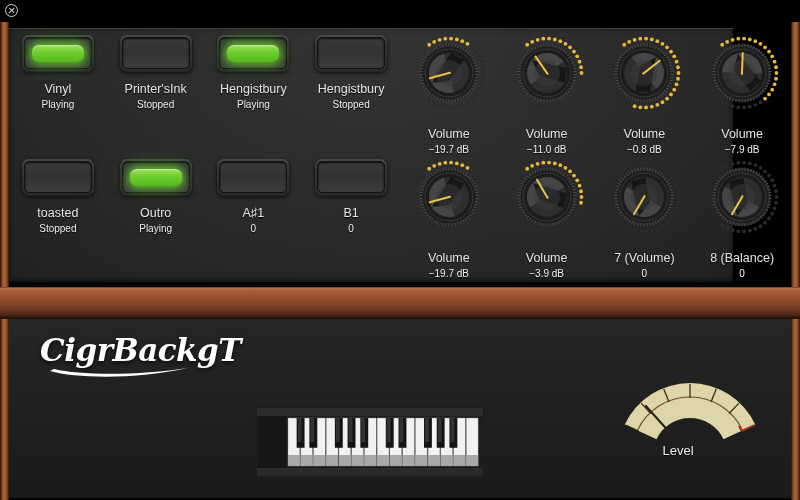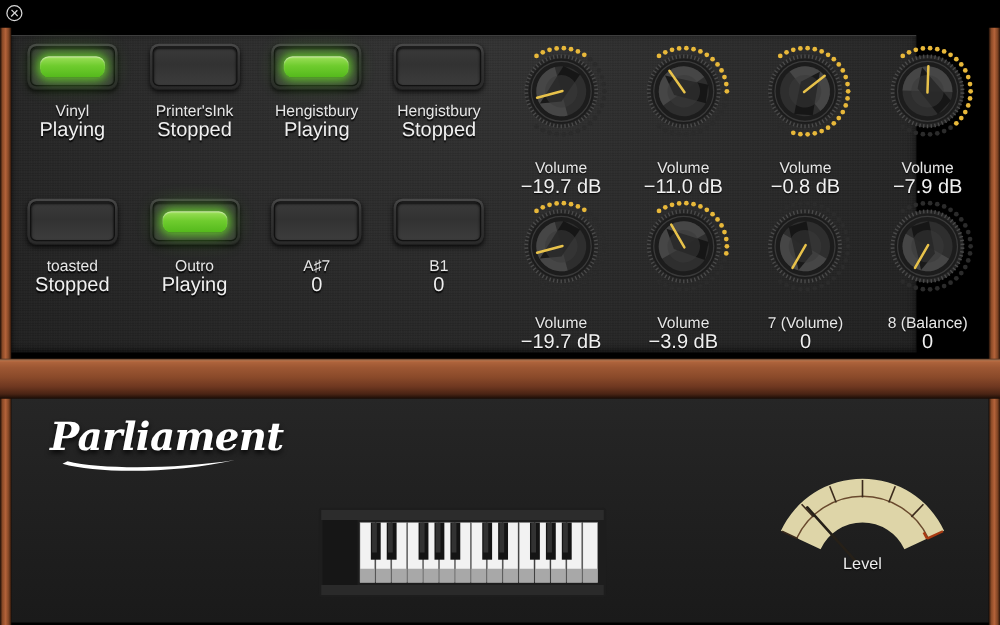--- a/index.html
+++ b/index.html
@@ -136,21 +136,21 @@
     margin-top: 11px;
     color: #e6e6e6;
     font-size: 12.5px;
     line-height: 15px;
     text-align: center;
     white-space: nowrap;
     text-shadow: 0 1px 1px rgba(0,0,0,0.9);
   }
   .cap-value {
     color: #f0f0f0;
-    font-size: 16px;
+    font-size: 10px;
     line-height: 15px;
     text-align: center;
     white-space: nowrap;
     text-shadow: 0 1px 1px rgba(0,0,0,0.9);
   }
 
   
   .knob-wrap {
     width: 76px; height: 76px;
     position: relative;
@@ -186,21 +186,21 @@
     z-index: 14;
   }
 
   
   .vu {
     position: absolute; left: 600px; top: 355px;
     width: 180px; height: 95px;
     z-index: 14;
   }
   .vu-text {
-    position: absolute; left: 600px; top: 443px;
+    position: absolute; left: 588px; top: 443px;
     width: 180px;
     text-align: center;
     color: #ededed;
     font-size: 13px;
     line-height: 16px;
     z-index: 14;
     text-shadow: 0 1px 1px rgba(0,0,0,0.9);
   }
 </style>
 </head>
@@ -686,21 +686,21 @@
           </div>
           <div class="cap-label">Outro</div>
           <div class="cap-value">Playing</div>
         </div>
         <div class="cell">
           <div class="btn-shell">
             <div class="btn-face">
               <div class="btn-lamp"></div>
             </div>
           </div>
-          <div class="cap-label">A♯7</div>
+          <div class="cap-label">A♯1</div>
           <div class="cap-value">0</div>
         </div>
         <div class="cell">
           <div class="btn-shell">
             <div class="btn-face">
               <div class="btn-lamp"></div>
             </div>
           </div>
           <div class="cap-label">B1</div>
           <div class="cap-value">0</div>
@@ -1115,21 +1115,21 @@
             </svg>
           </div>
           <div class="cap-label knob-cap-label">8 (Balance)</div>
           <div class="cap-value">0</div>
         </div>
       </div>
   </div>
 
   <div class="panel-bottom"></div>
 
-  <div class="logo">Parliament</div>
+  <div class="logo">CigrBackgT</div>
   <svg class="logo-swash" viewBox="0 0 142 13">
     <path d="M2 4 C30 12, 92 12, 140 1 C96 8, 34 9, 6 2 Z" fill="#ffffff"></path>
   </svg>
 
   <svg class="keyboard" viewBox="0 0 230 72">
       <rect x="0" y="0" width="230" height="72" rx="3" fill="#1d1d1d"></rect>
       <rect x="2" y="2" width="226" height="8" fill="#2c2c2c"></rect>
       <rect x="2" y="62" width="226" height="8" fill="#2a2a2a"></rect>
       <rect x="3" y="10" width="28" height="52" fill="#161616"></rect>
       <rect x="33.00" y="12" width="11.83" height="48" fill="#f2f2f2" stroke="#8a8a8a" stroke-width="0.4"></rect>

